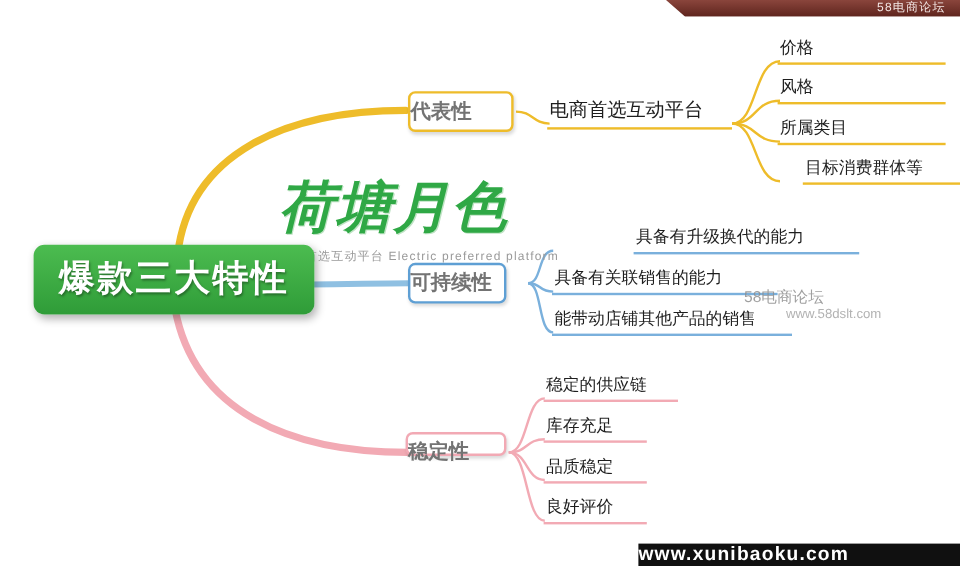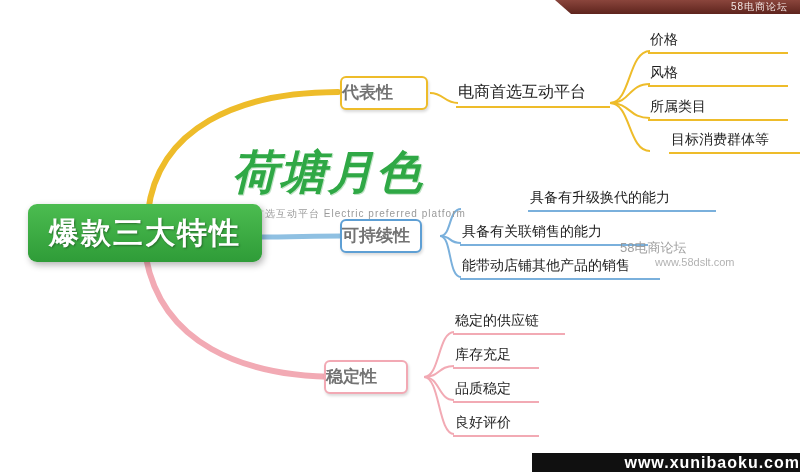--- a/index.html
+++ b/index.html
@@ -72,21 +72,21 @@
   
   .watermark-mid{
     position:absolute;left:620px;top:241px;z-index:3;color:#8f8f8f;
     font-size:13px;line-height:14px;opacity:.85;text-align:left;
   }
   .watermark-mid .wm-url{font-size:11px;color:#a5a5a5;padding-left:35px;}
 
   .footer-bar{
     position:absolute;right:0;bottom:0;width:268px;height:19px;z-index:4;
     background:#101010;color:#ffffff;font-size:16px;font-weight:bold;
-    line-height:19px;text-align:right;letter-spacing:1px;
+    line-height:19px;text-align:left;letter-spacing:1px;
   }
 </style>
 </head>
 <body>
 
 <div class="canvas">
 
   <svg class="connectors" width="800" height="472" viewBox="0 0 800 472">
 
     <path d="M 148 212 C 158 128 238 92 338 92" fill="none" stroke="#eebc2a" stroke-width="6" stroke-linecap="round"></path>
@@ -127,21 +127,21 @@
   <div class="leaf y" style="left:648px;top:31px;width:140px;">价格</div>
   <div class="leaf y" style="left:648px;top:64px;width:140px;">风格</div>
   <div class="leaf y" style="left:648px;top:98px;width:140px;">所属类目</div>
   <div class="leaf y" style="left:669px;top:131px;width:140px;">目标消费群体等</div>
 
   <div class="branch-box b" style="left:340px;top:219px;width:82px;height:34px;line-height:30px;">可持续性</div>
   <div class="leaf b" style="left:480px;top:189px;width:188px;margin-left:48px;">具备有升级换代的能力</div>
   <div class="leaf b" style="left:460px;top:223px;width:188px;">具备有关联销售的能力</div>
   <div class="leaf b" style="left:460px;top:257px;width:200px;">能带动店铺其他产品的销售</div>
 
-  <div class="branch-box p" style="left:324px;top:360px;width:84px;height:34px;line-height:30px;">稳定性</div>
+  <div class="branch-box p" style="left:338px;top:360px;width:84px;height:20px;line-height:30px;">稳定性</div>
   <div class="leaf p" style="left:453px;top:312px;width:112px;">稳定的供应链</div>
   <div class="leaf p" style="left:453px;top:346px;width:86px;">库存充足</div>
   <div class="leaf p" style="left:453px;top:380px;width:86px;">品质稳定</div>
   <div class="leaf p" style="left:453px;top:414px;width:86px;">良好评价</div>
 
   <div class="watermark-mid">
     <div>58电商论坛</div>
     <div class="wm-url">www.58dslt.com</div>
   </div>
 

